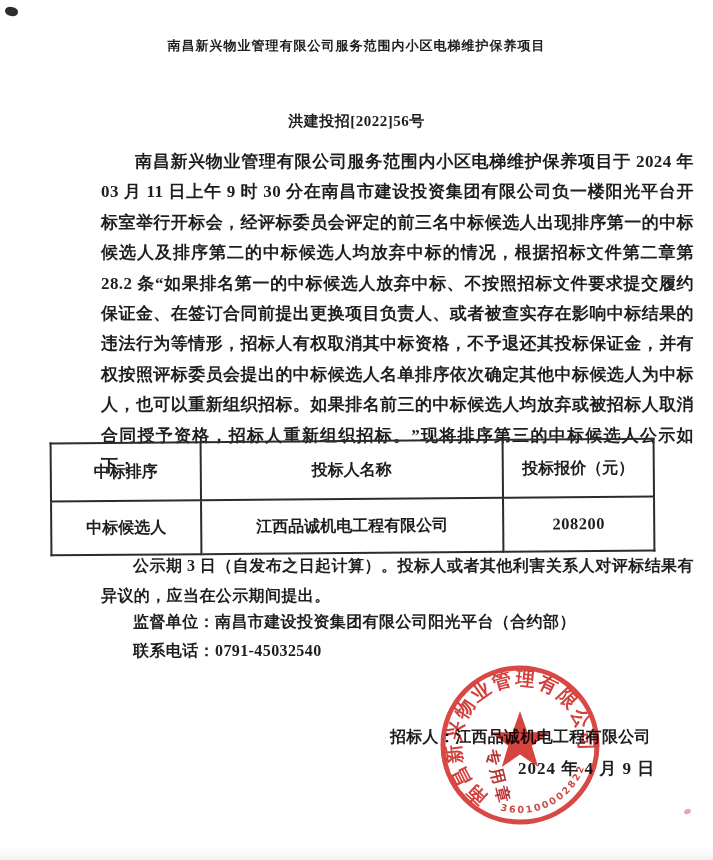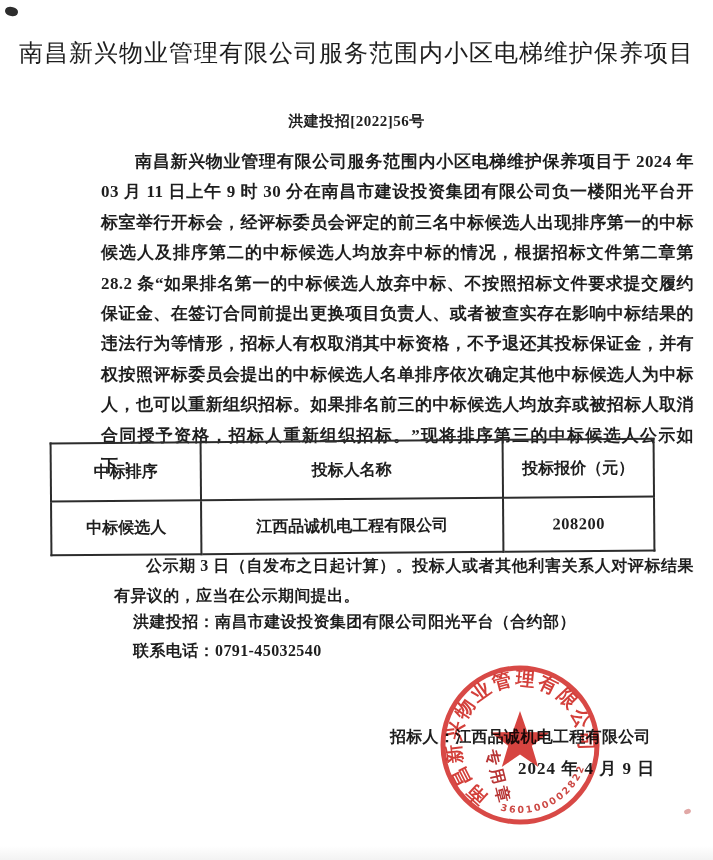--- a/index.html
+++ b/index.html
@@ -3,21 +3,21 @@
 <meta charset="utf-8">
 <style>
   html,body{margin:0;padding:0;background:#e8e8e8;}
   .page{
     position:relative;width:713px;height:860px;background:#ffffff;
     margin:0 auto;overflow:hidden;
     font-family:"Liberation Serif","DejaVu Serif",serif;
     color:#1e1e1e;
   }
   .centered{position:absolute;left:0;width:100%;text-align:center;}
-  .doc-title{top:37px;font-size:24px;font-weight:400;letter-spacing:1px;}
+  .doc-title{top:37px;font-size:13px;font-weight:700;letter-spacing:1px;}
   .doc-subtitle{top:75px;font-size:20px;font-weight:700;letter-spacing:2px;}
   .doc-number{top:112px;font-size:15px;font-weight:700;letter-spacing:0.5px;}
   .body-par{
     position:absolute;left:101px;right:19px;top:147px;
     font-size:17px;line-height:30.4px;font-weight:600;
     text-align:justify;text-indent:2em;letter-spacing:0.4px;
   }
   .bid-table{
     position:absolute;left:50px;top:440px;width:597px;
     border-collapse:collapse;table-layout:fixed;
@@ -30,21 +30,21 @@
   }
   .bid-table .hrow td{height:56px;font-weight:700;}
   .bid-table .drow td{height:52px;font-weight:600;}
   .bid-table .c1{width:148px;}
   .bid-table .c2{width:300px;}
   .bid-table .c3{width:149px;}
   .bid-table .num{font-weight:400;font-size:16.5px;letter-spacing:0.5px;}
   .publicity-par{
     position:absolute;left:101px;right:19px;top:551px;
     font-size:16px;line-height:29.5px;font-weight:600;
-    text-align:justify;text-indent:2em;letter-spacing:0.4px;margin-left:13px;
+    text-align:justify;text-indent:2em;letter-spacing:0.4px;
   }
   .info-line{
     position:absolute;left:133px;font-size:16px;font-weight:600;letter-spacing:0.4px;
   }
   .supervisor-line{top:612px;}
   .phone-line{top:641px;}
   .bidder-line{
     position:absolute;left:390px;top:727px;
     font-size:16px;font-weight:600;letter-spacing:0.3px;
   }
@@ -93,21 +93,21 @@
       <tr class="drow">
         <td class="c1">中标候选人</td>
         <td class="c2">江西品诚机电工程有限公司</td>
         <td class="c3 num">208200</td>
       </tr>
     </tbody>
   </table>
 
   <div class="publicity-par">公示期 3 日（自发布之日起计算）。投标人或者其他利害关系人对评标结果有异议的，应当在公示期间提出。</div>
 
-  <div class="info-line supervisor-line">洪建投招：南昌市建设投资集团有限公司阳光平台（合约部）</div>
+  <div class="info-line supervisor-line">监督单位：南昌市建设投资集团有限公司阳光平台（合约部）</div>
 
   <div class="info-line phone-line">联系电话：0791-45032540</div>
 
   <div class="bidder-line">招标人：江西品诚机电工程有限公司</div>
 
   <div class="date-line">2024 年 4 月 9 日</div>
 
   <svg class="seal" viewBox="-86 -86 172 172" xmlns="http://www.w3.org/2000/svg">
     <defs>
       <path id="sealTopArc" d="M -52 30 A 60 60 0 1 1 52 30" fill="none"></path>

